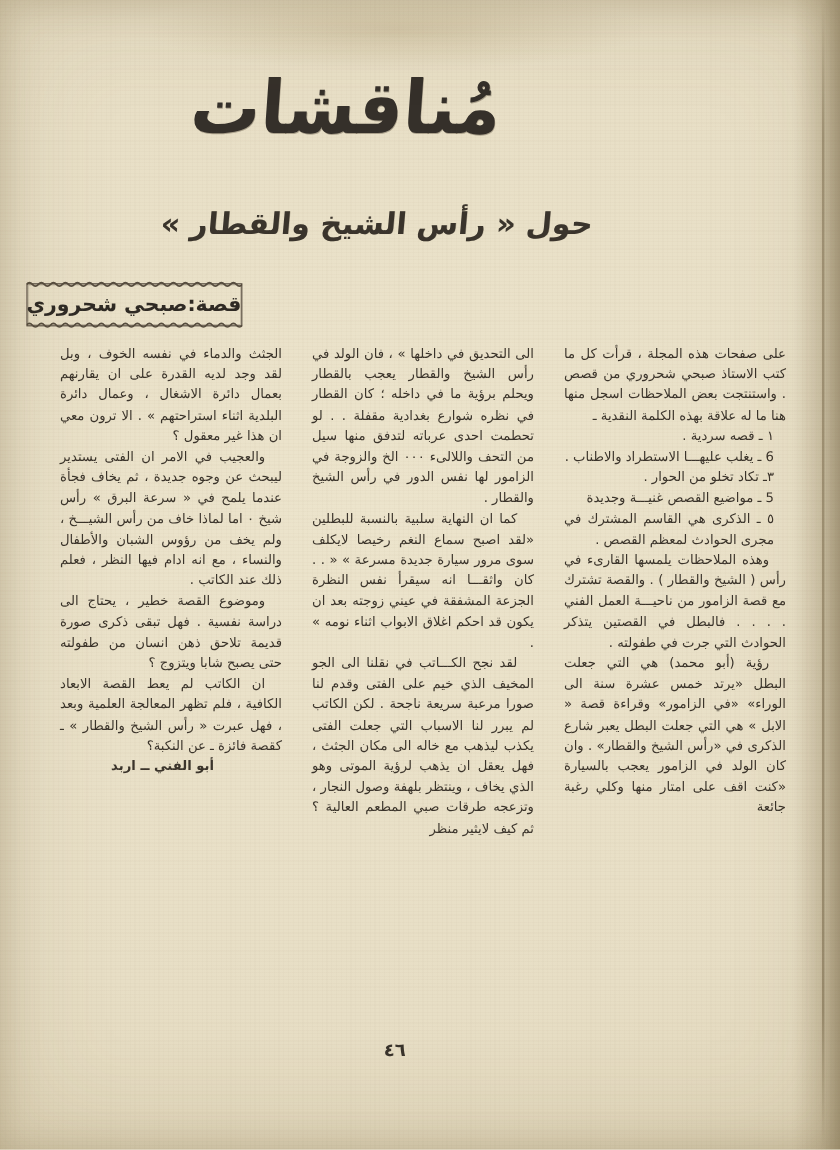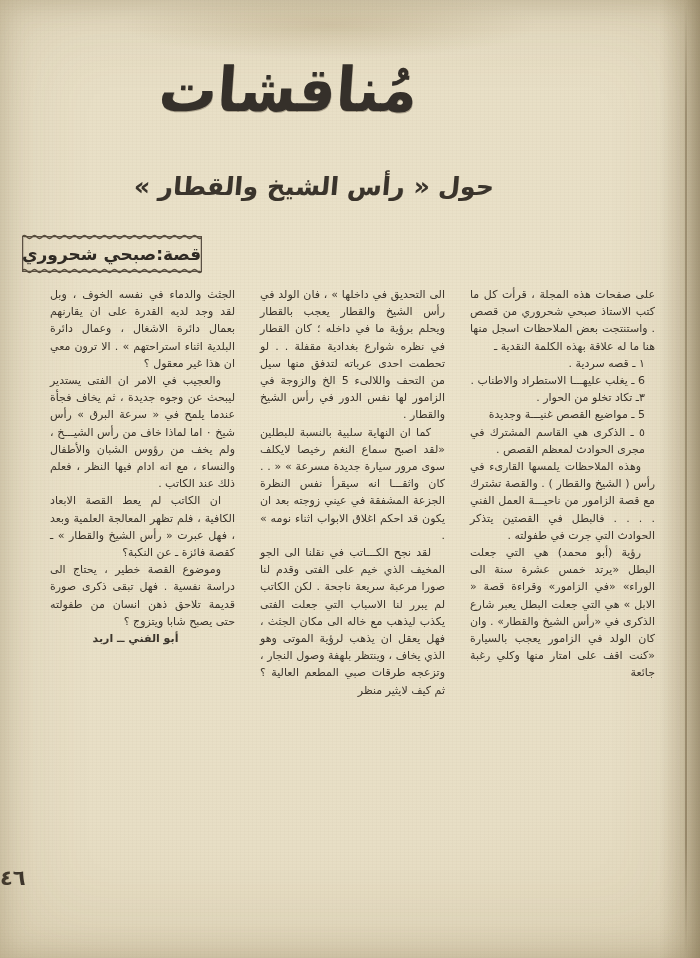--- a/index.html
+++ b/index.html
@@ -177,22 +177,22 @@
     text-align: center;
     text-indent: 0;
     font-weight: 700;
     letter-spacing: -0.3px;
   }
 
   .folio {
     position: absolute;
     left: 0; right: 0;
     top: 866px;
-    text-align: left;
-    font-size: 21px;
+    text-align: center;
+    font-size: 15px;
     color: #3a342c;
     font-weight: 700;
   }
   .folio span { margin-right: 42px; display: inline-block; }
 
   
   .col, .subtitle, .masthead-title, .byline-box, .folio {
     -webkit-font-smoothing: antialiased;
   }
 </style>
@@ -233,30 +233,30 @@
       <p class="listitem">١ ـ قصه سردية .</p>
       <p class="listitem">6 ـ يغلب عليهـــا الاستطراد والاطناب .</p>
       <p class="listitem">٣ـ تكاد تخلو من الحوار .</p>
       <p class="listitem">5 ـ مواضيع القصص غنيـــة وجديدة</p>
       <p class="listitem">٥ ـ الذكرى هي القاسم المشترك في مجرى الحوادث لمعظم القصص .</p>
       <p>وهذه الملاحظات يلمسها القارىء في رأس ( الشيخ والقطار ) . والقصة تشترك مع قصة الزامور من ناحيـــة العمل الفني . . . . فالبطل في القصتين يتذكر الحوادث التي جرت في طفولته .</p>
       <p>رؤية (أبو محمد) هي التي جعلت البطل «يرتد خمس عشرة سنة الى الوراء» «في الزامور» وقراءة قصة « الابل » هي التي جعلت البطل يعبر شارع الذكرى في «رأس الشيخ والقطار» . وان كان الولد في الزامور يعجب بالسيارة «كنت اقف على امتار منها وكلي رغبة جائعة</p>
     </div>
 
     <div class="col col-mid">
-      <p class="noindent">الى التحديق في داخلها » ، فان الولد في رأس الشيخ والقطار يعجب بالقطار ويحلم برؤية ما في داخله ؛ كان القطار في نظره شوارع بغدادية مقفلة . . لو تحطمت احدى عرباته لتدفق منها سيل من التحف واللالىء 5 الخ والزوجة في الزامور لها نفس الدور في رأس الشيخ والقطار .</p>
+      <p class="noindent">الى التحديق في داخلها » ، فان الولد في رأس الشيخ والقطار يعجب بالقطار ويحلم برؤية ما في داخله ؛ كان القطار في نظره شوارع بغدادية مقفلة . . لو تحطمت احدى عرباته لتدفق منها سيل من التحف واللالىء ٠٠٠ الخ والزوجة في الزامور لها نفس الدور في رأس الشيخ والقطار .</p>
       <p>كما ان النهاية سلبية بالنسبة للبطلين «لقد اصبح سماع النغم رخيصا لايكلف سوى مرور سيارة جديدة مسرعة » « . . كان واثقـــا انه سيقرأ نفس النظرة الجزعة المشفقة في عيني زوجته بعد ان يكون قد احكم اغلاق الابواب اثناء نومه » .</p>
       <p>لقد نجح الكـــاتب في نقلنا الى الجو المخيف الذي خيم على الفتى وقدم لنا صورا مرعبة سريعة ناجحة . لكن الكاتب لم يبرر لنا الاسباب التي جعلت الفتى يكذب ليذهب مع خاله الى مكان الجثث ، فهل يعقل ان يذهب لرؤية الموتى وهو الذي يخاف ، وينتظر بلهفة وصول النجار ، وتزعجه طرقات صبي المطعم العالية ؟ ثم كيف لايثير منظر</p>
     </div>
 
     <div class="col col-left">
       <p class="noindent">الجثث والدماء في نفسه الخوف ، وبل لقد وجد لديه القدرة على ان يقارنهم بعمال دائرة الاشغال ، وعمال دائرة البلدية اثناء استراحتهم » . الا ترون معي ان هذا غير معقول ؟</p>
       <p>والعجيب في الامر ان الفتى يستدير ليبحث عن وجوه جديدة ، ثم يخاف فجأة عندما يلمح في « سرعة البرق » رأس شيخ ٠ اما لماذا خاف من رأس الشيـــخ ، ولم يخف من رؤوس الشبان والأطفال والنساء ، مع انه ادام فيها النظر ، فعلم ذلك عند الكاتب .</p>
+      <p>وموضوع القصة خطير ، يحتاج الى دراسة نفسية . فهل تبقى ذكرى صورة قديمة تلاحق ذهن انسان من طفولته حتى يصبح شابا ويتزوج ؟</p>
       <p>ان الكاتب لم يعط القصة الابعاد الكافية ، فلم تظهر المعالجة العلمية وبعد ، فهل عبرت « رأس الشيخ والقطار » ـ كقصة فائزة ـ عن النكبة؟</p>
-      <p>وموضوع القصة خطير ، يحتاج الى دراسة نفسية . فهل تبقى ذكرى صورة قديمة تلاحق ذهن انسان من طفولته حتى يصبح شابا ويتزوج ؟</p>
       <p class="sig">أبو الفني ــ اربد</p>
     </div>
 
   </div>
 
   <div class="folio">
     <span>٤٦</span>
   </div>
 
   <div class="edges"></div>

